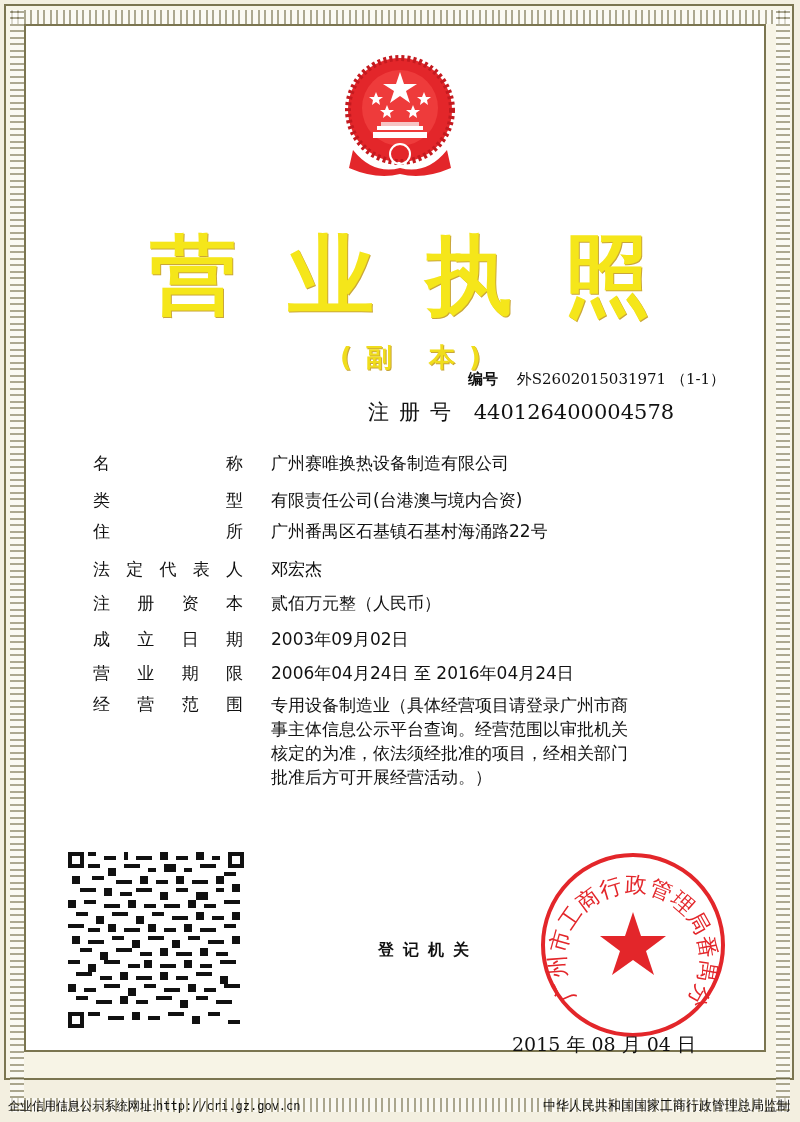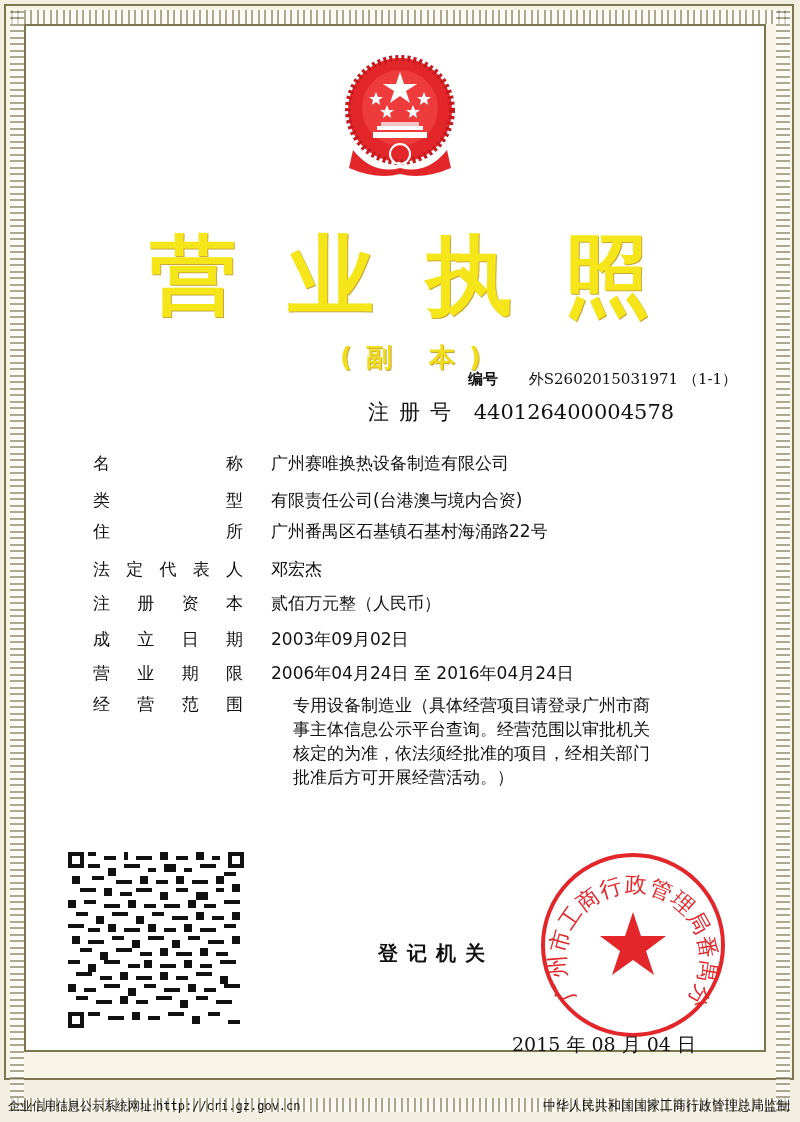--- a/index.html
+++ b/index.html
@@ -25,34 +25,34 @@
 
   .emblem { position:absolute; left:343px; top:50px; width:114px; height:130px; }
   .title { position:absolute; left:150px; top:225px; width:500px; height:100px;
      display:flex; justify-content:space-between; align-items:center; }
   .title span { font-family:"DejaVu Sans","Liberation Sans",sans-serif; font-weight:bold;
      font-size:86px; color:#f5e61a; text-shadow:1px 1px 0 #c9a63a; line-height:1; }
   .subtitle { position:absolute; left:340px; top:340px; font-family:"DejaVu Sans","Liberation Sans",sans-serif;
      font-weight:bold; font-size:26px; color:#f0dd1c; text-shadow:1px 1px 0 #c9a63a; letter-spacing:14px; }
 
   .serial { position:absolute; left:468px; top:370px; font-size:15px; }
-  .serial .lab { font-family:"DejaVu Sans","Liberation Sans",sans-serif; font-weight:bold; margin-right:26px; }
+  .serial .lab { font-family:"DejaVu Sans","Liberation Sans",sans-serif; font-weight:bold; margin-right:14px; }
   .regno { position:absolute; left:368px; top:398px; font-size:21px; }
   .regno .lab { font-family:"DejaVu Sans","Liberation Sans",sans-serif; letter-spacing:10px; margin-right:6px; }
 
   .fields { position:absolute; left:93px; top:450px; width:640px; font-family:"DejaVu Sans","Liberation Sans",sans-serif; }
   .row { display:flex; font-size:17px; line-height:22px; }
   .row .lab { width:150px; display:flex; justify-content:space-between; flex-shrink:0; margin-right:28px; }
   .row .val { flex:1; }
-  .row .val.multi { line-height:24px;margin-left:22px; }
+  .row .val.multi { line-height:24px; }
 
   .qr { position:absolute; left:68px; top:852px; width:176px; height:176px; background:#fff; }
 
   .authority { position:absolute; left:378px; top:940px; font-family:"DejaVu Sans","Liberation Sans",sans-serif;
-     font-weight:bold; font-size:20px; letter-spacing:9px; }
+     font-weight:bold; font-size:16px; letter-spacing:9px; }
   .date { position:absolute; left:512px; top:1012px; font-size:19px;margin-top:20px; }
   .seal { position:absolute; left:538px; top:850px; width:190px; height:190px; }
 
   .footer-left { position:absolute; left:8px; top:1098px; font-size:12px; font-family:"DejaVu Serif","Liberation Serif",serif; }
   .footer-left .url { font-family:"DejaVu Sans Mono","Liberation Mono",monospace; font-size:12px;text-align:right; }
   .footer-right { position:absolute; right:10px; top:1097px; font-size:13px; font-family:"DejaVu Serif","Liberation Serif",serif; }
 </style>
 </head>
 <body>
 

